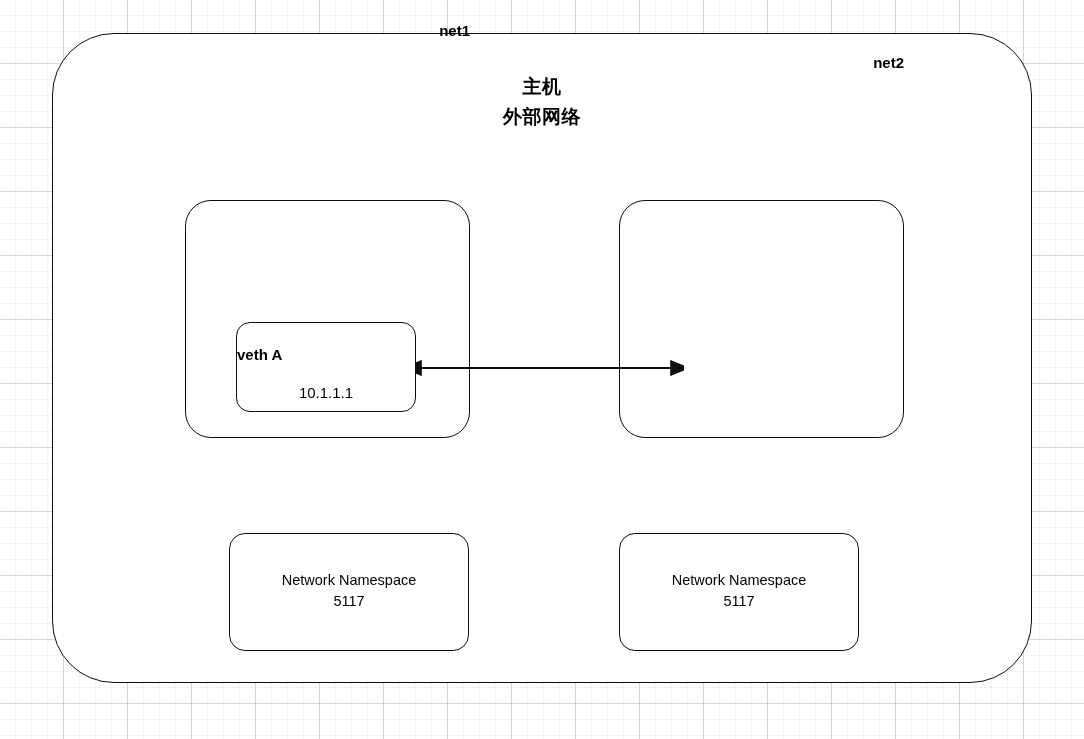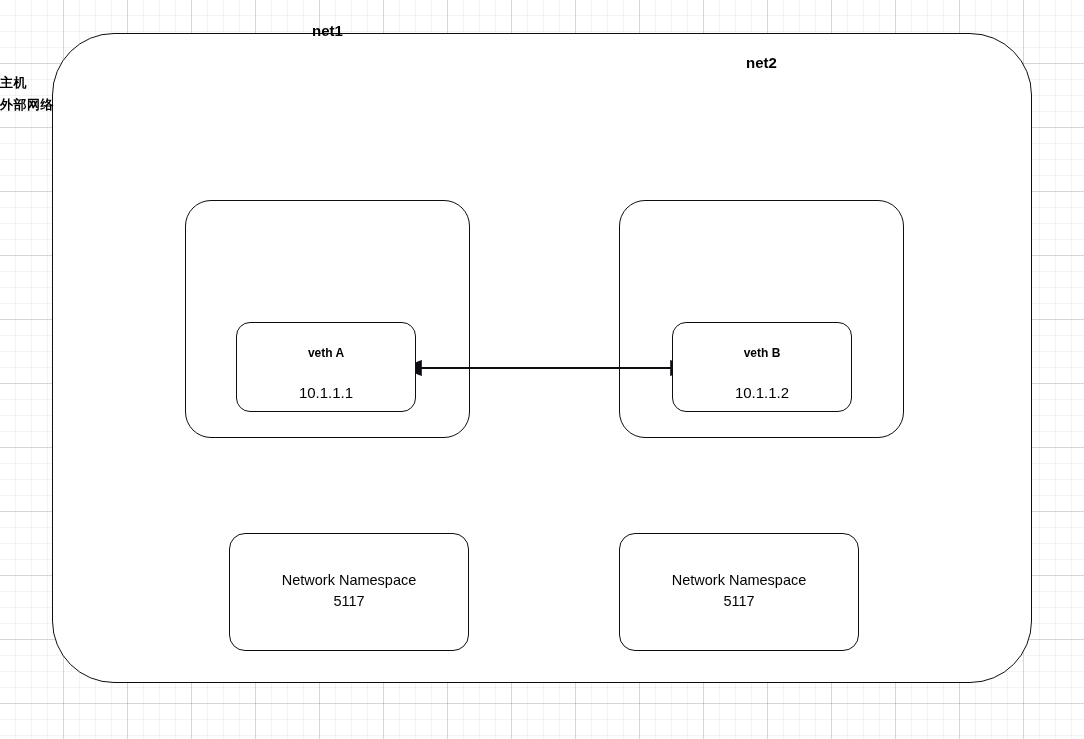--- a/index.html
+++ b/index.html
@@ -49,23 +49,24 @@
     height: 650px;
     border-radius: 62px;
     z-index: 1;
   }
 
   #host-title {
     position: absolute;
     left: 0;
     right: 0;
     top: 72px;
+    text-align: center;
     font-weight: bold;
-    font-size: 13px;
-    line-height: 22px;
+    font-size: 19px;
+    line-height: 30px;
     color: #000000;
     white-space: pre-line;
     letter-spacing: 0.5px;
     z-index: 5;
   }
 
   
   .net-box {
     width: 285px;
     height: 238px;
@@ -74,21 +75,21 @@
     z-index: 2;
   }
   #net1-box { left: 185px; }
   #net2-box { left: 619px; }
 
   .net-label {
     position: absolute;
     left: 0;
     right: 0;
     top: 22px;
-    text-align: center;
+    text-align: right;
     font-weight: bold;
     font-size: 15px;
     color: #000000;
     z-index: 6;
   }
 
   
   .veth-box {
     width: 180px;
     height: 90px;
@@ -97,23 +98,22 @@
     z-index: 4;
   }
   #veth-a-box { left: 236px; }
   #veth-b-box { left: 672px; }
 
   .veth-name {
     position: absolute;
     left: 0;
     right: 0;
     top: 23px;
-    text-align: center;
     font-weight: bold;
-    font-size: 12px;
+    font-size: 15px;
     color: #000000;
   }
   .veth-ip {
     position: absolute;
     left: 0;
     right: 0;
     top: 61px;
     text-align: center;
     font-weight: normal;
     font-size: 15px;
@@ -168,24 +168,20 @@
   <div class="net-label" style="left:185px; width:285px;">net1</div>
 
   <div class="box net-box" id="net2-box"></div>
   <div class="net-label" style="left:619px; width:285px;margin-top:32px;">net2</div>
 
   <div class="box veth-box" id="veth-a-box">
     <div class="veth-name">veth A</div>
     <div class="veth-ip">10.1.1.1</div>
   </div>
 
-  <div class="box veth-box" id="veth-b-box">
-    <div class="veth-name">veth B</div>
-    <div class="veth-ip">10.1.1.2</div>
-  </div>
 
   <svg id="veth-link-arrow" viewBox="0 0 276 46">
     <defs>
       <marker id="arrow-start" markerWidth="11" markerHeight="9" refX="10" refY="4.5" orient="auto">
         <path d="M 11 0 L 0 4.5 L 11 9 z" fill="#0d0d14"></path>
       </marker>
       <marker id="arrow-end" markerWidth="11" markerHeight="9" refX="1" refY="4.5" orient="auto">
         <path d="M 0 0 L 11 4.5 L 0 9 z" fill="#0d0d14"></path>
       </marker>
     </defs>

